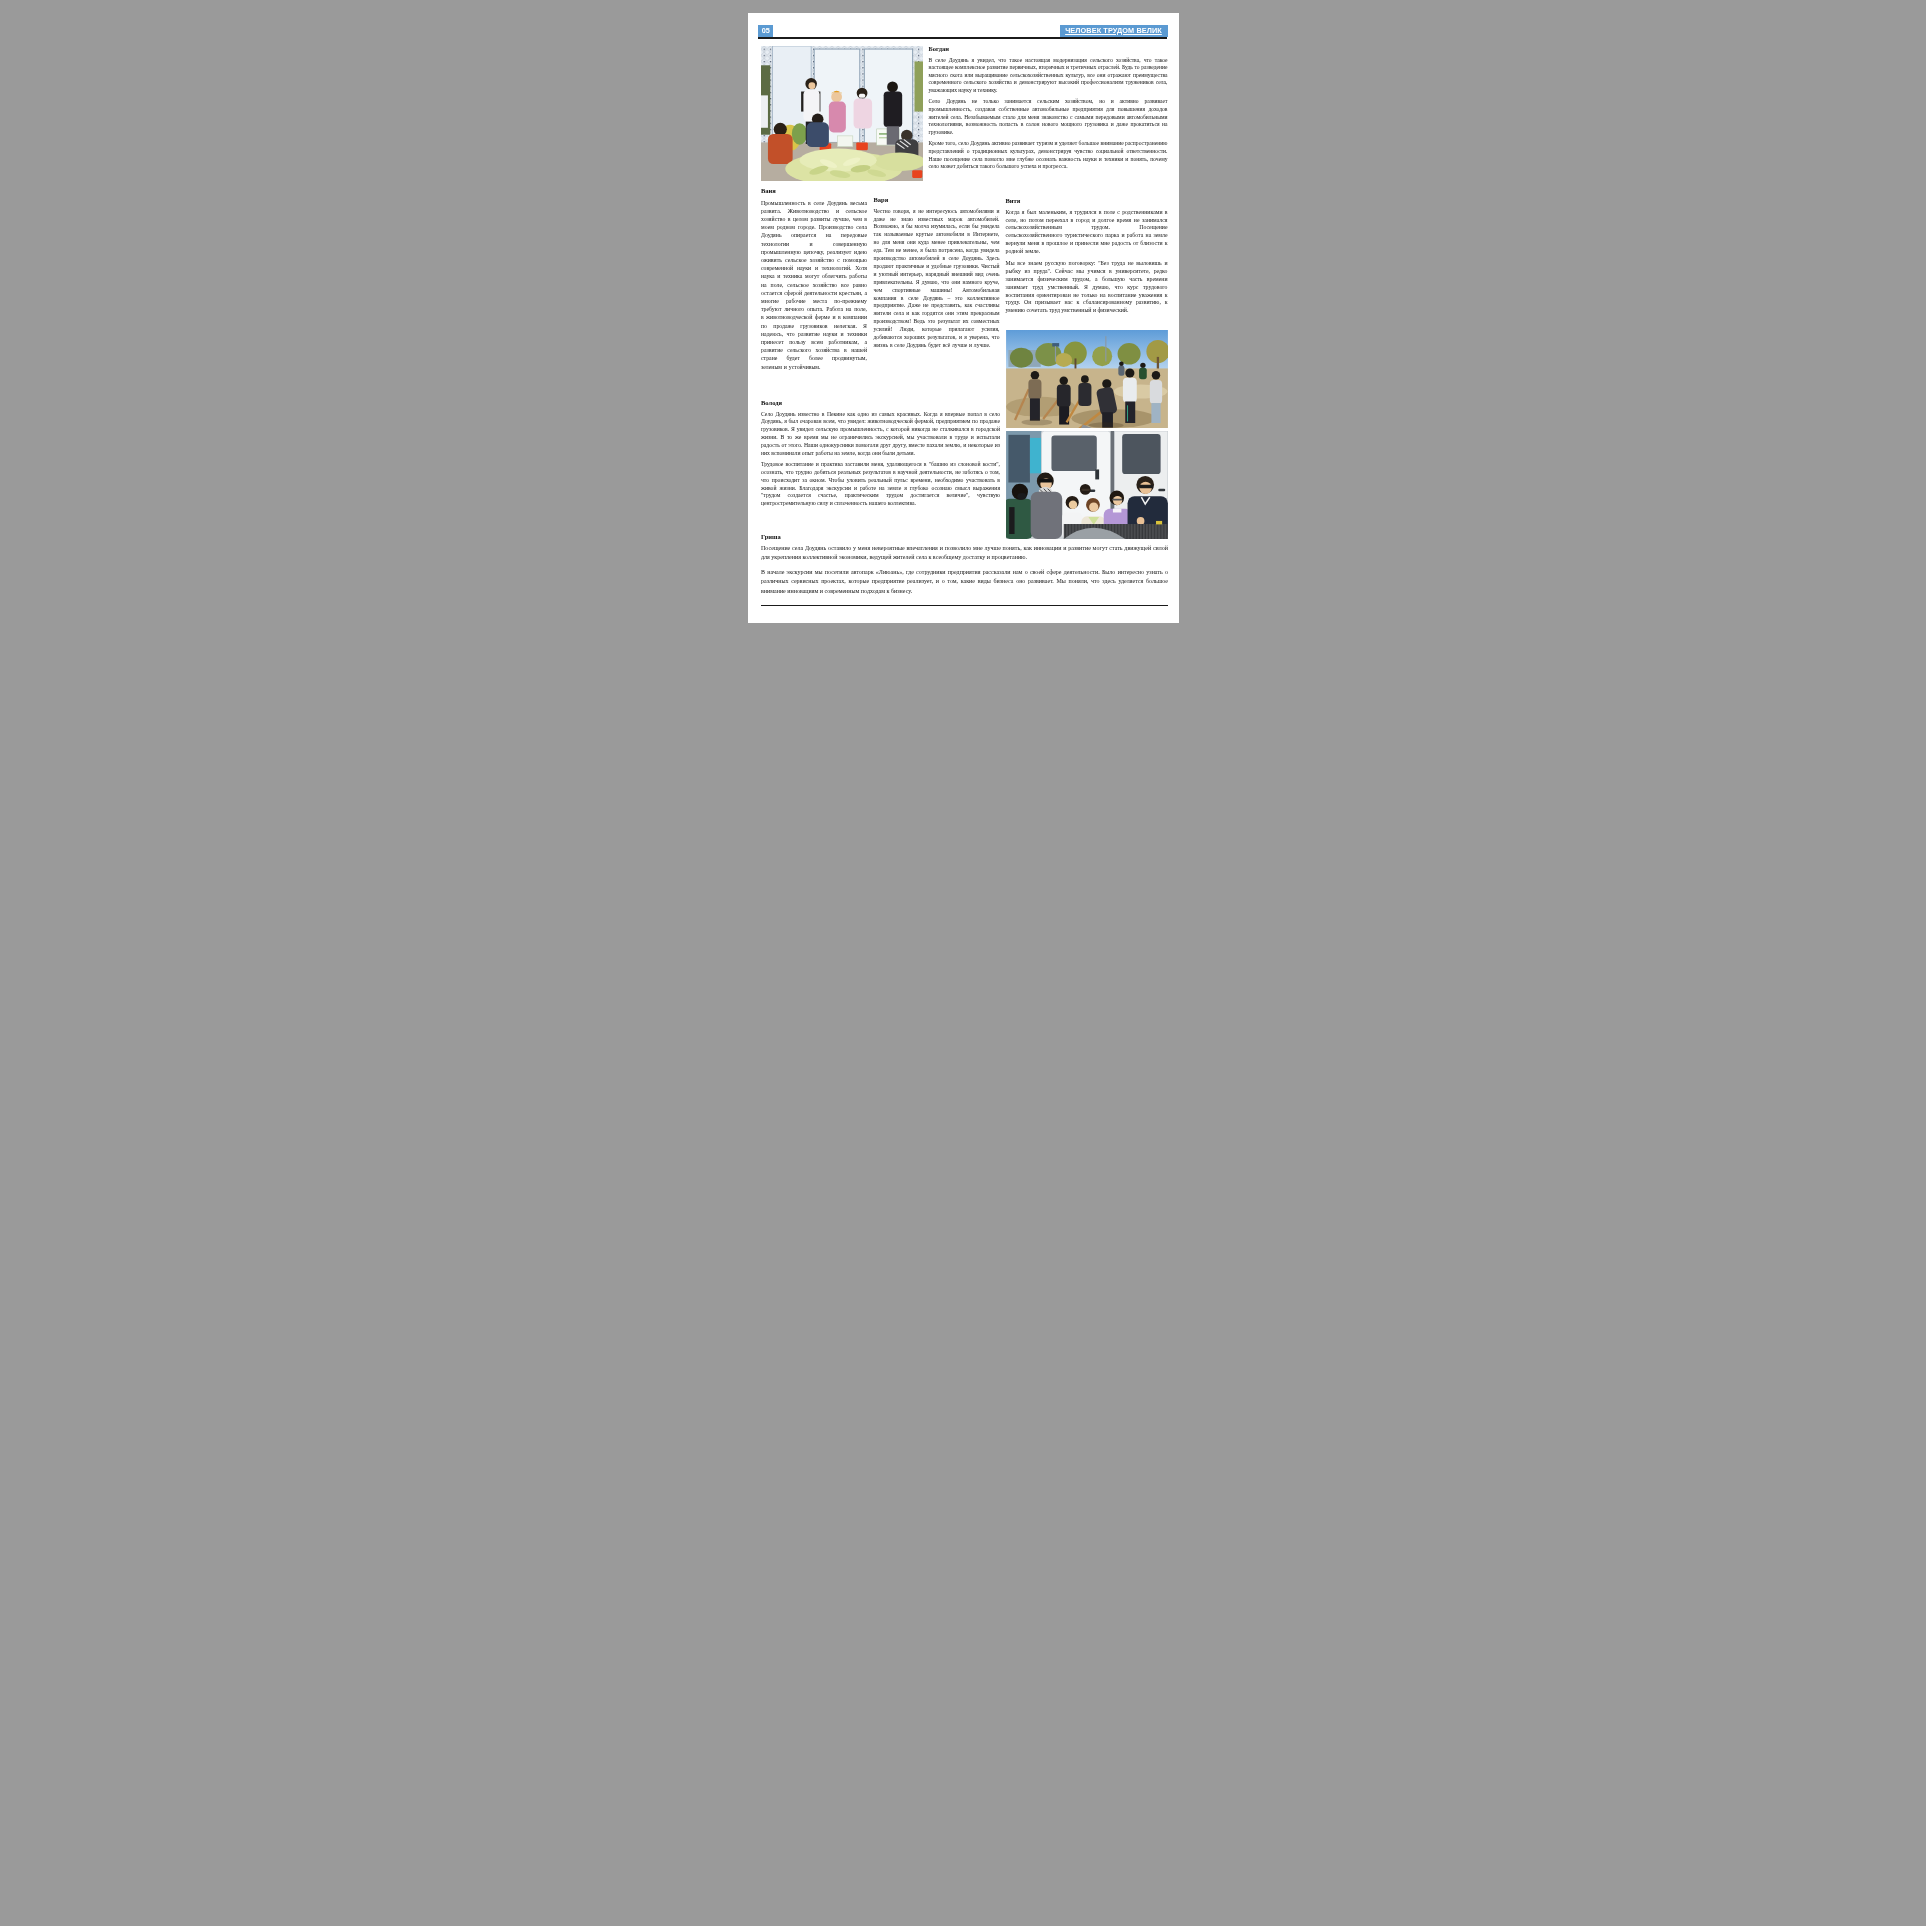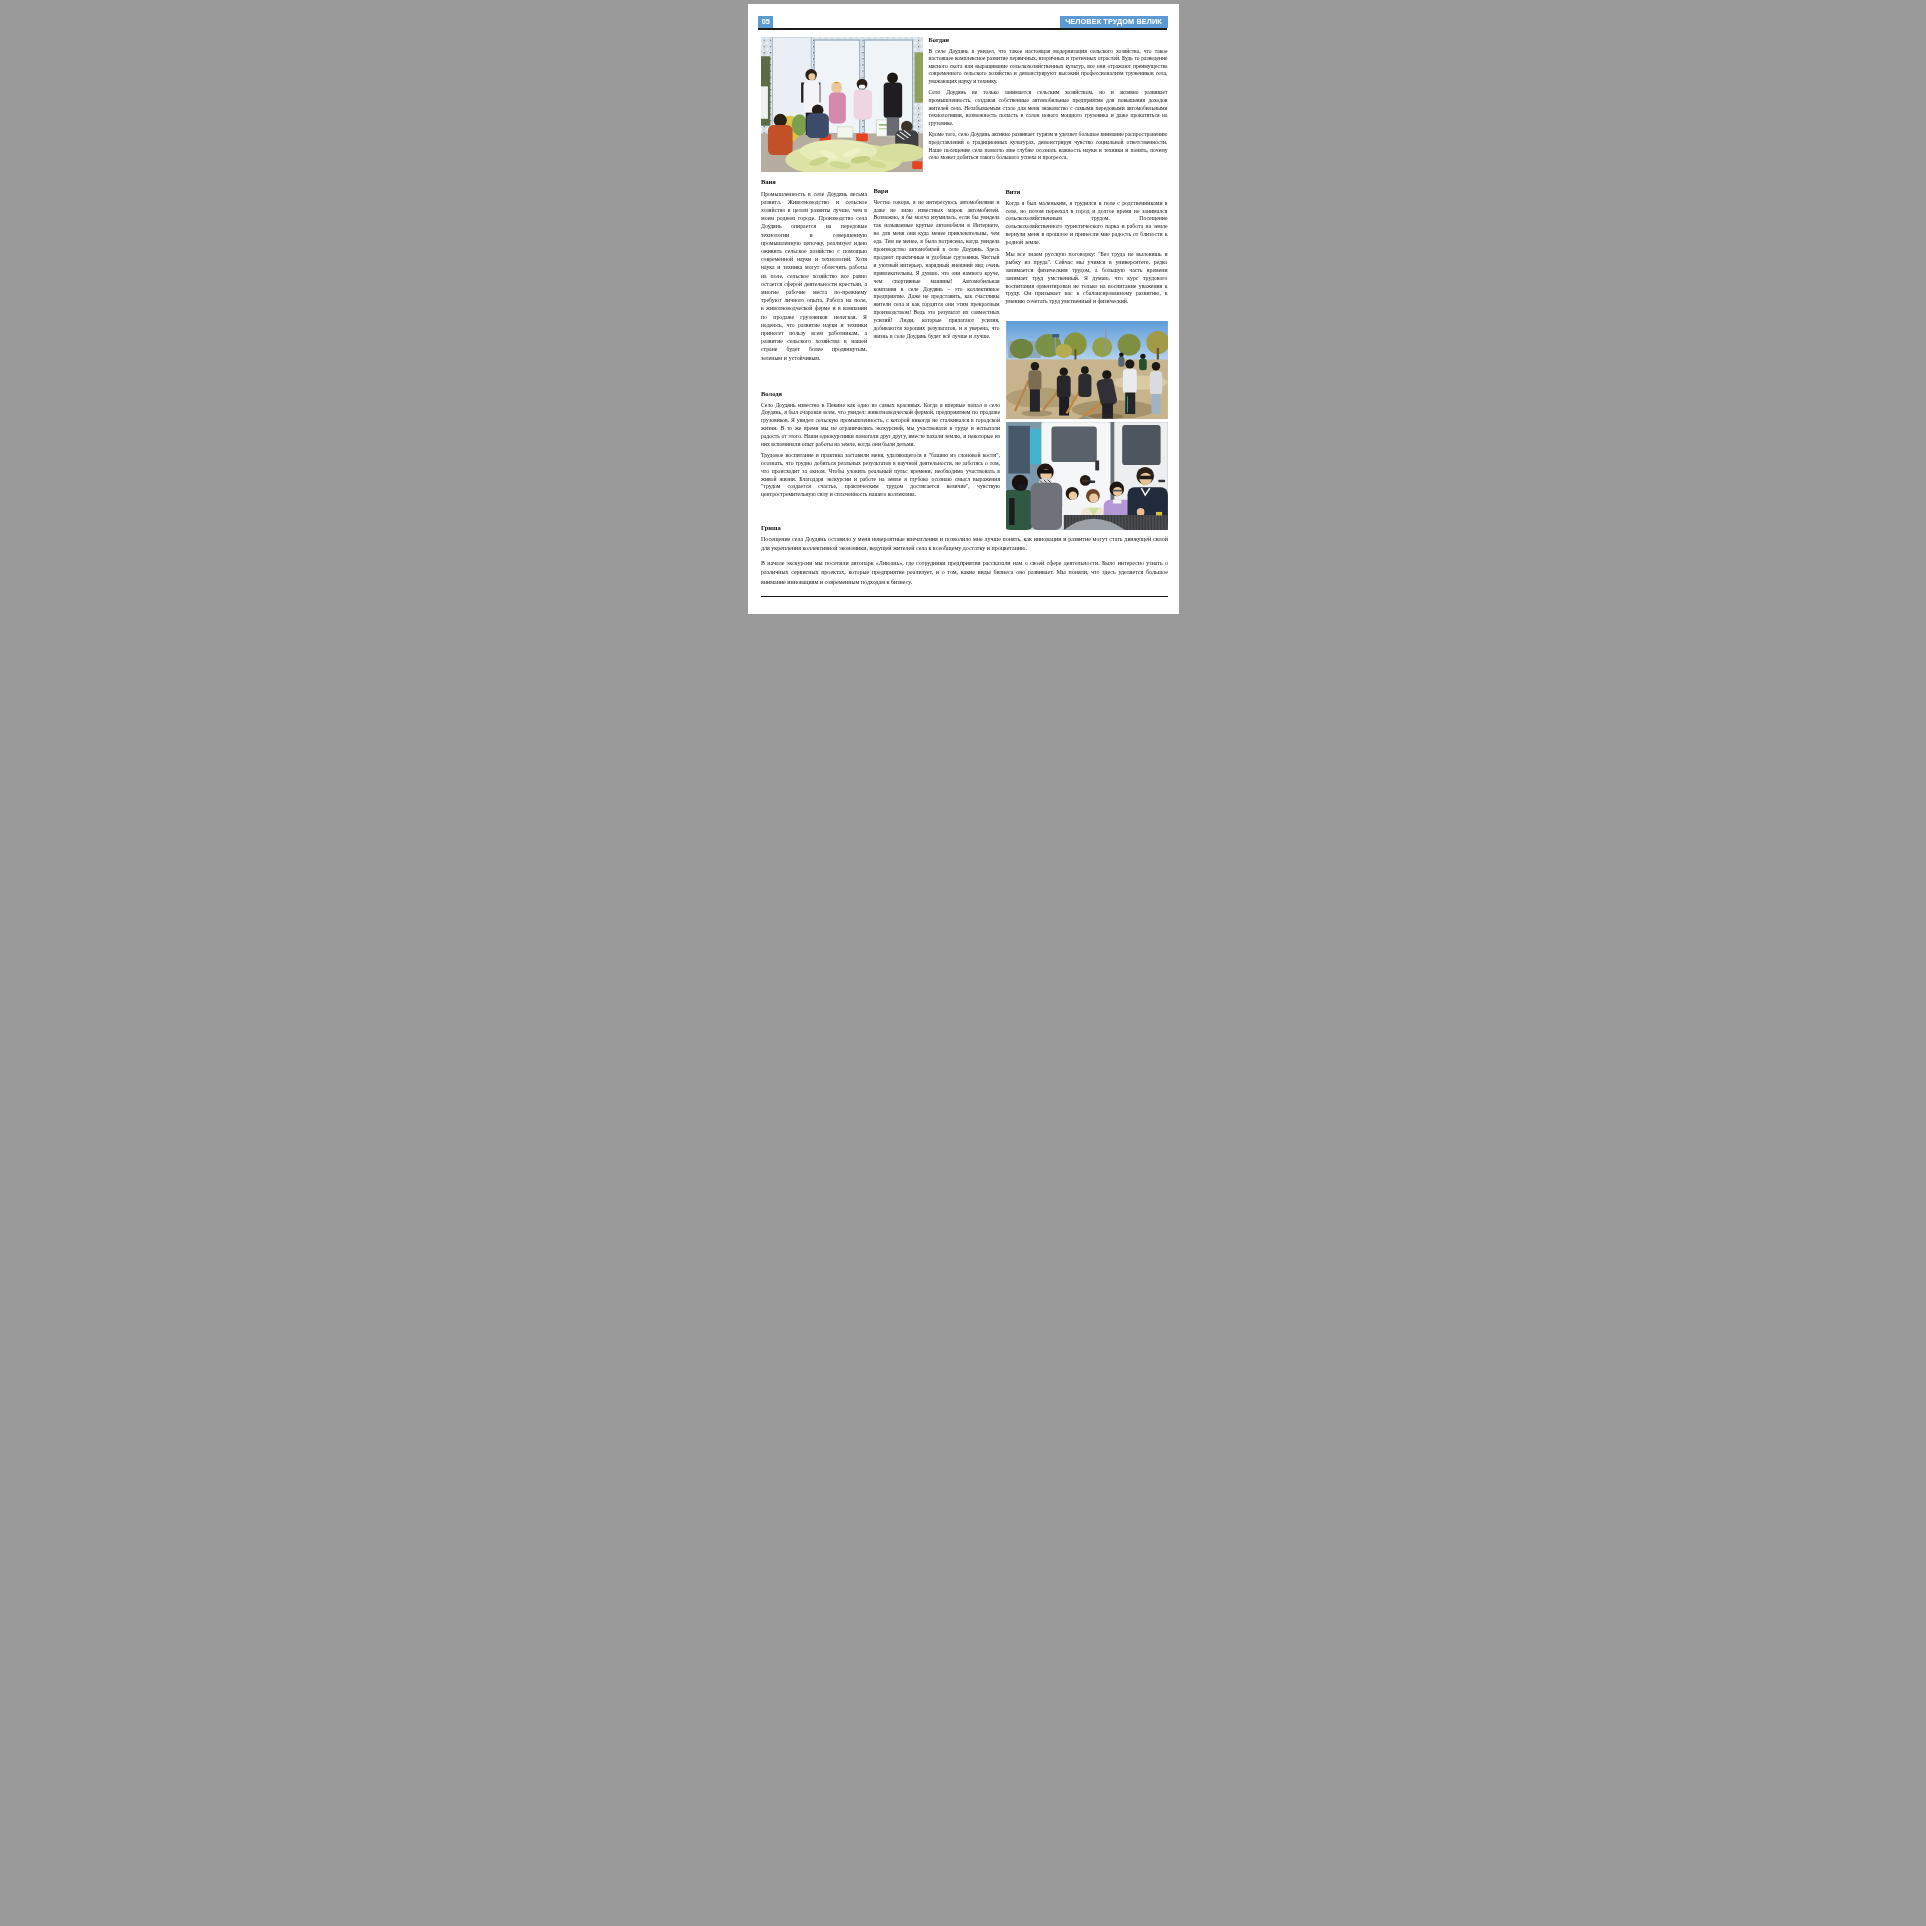--- a/index.html
+++ b/index.html
@@ -1,22 +1,22 @@
 <!DOCTYPE html>
 <html lang="ru" style="font-size:6.2px"><head>
 <meta charset="utf-8">
 <style>
   html,body{margin:0;padding:0;background:#9a9a9a;}
-  .page{position:relative;width:431px;height:610px;margin:4px auto;background:#ffffff;
+  .page{position:relative;width:431px;height:610px;margin:13px auto;background:#ffffff;
         font-family:"Liberation Serif",serif;color:#141414;overflow:hidden;}
   
   .pagenum{position:absolute;left:10.8px;top:11.6px;width:15px;height:12.7px;background:#5b9ad2;
            color:#fff;font:bold 7.3px/12.7px "Liberation Sans",sans-serif;text-align:center;}
   .banner{position:absolute;left:312px;top:11.6px;width:108px;height:12.7px;background:#5b9ad2;
-          color:#fff;font:bold 7.3px/12.7px "Liberation Sans",sans-serif;text-align:center;letter-spacing:0.1px;}
+          color:#fff;font:bold 7.3px/12.7px "Liberation Sans",sans-serif;text-align:center;letter-spacing:0.1px;text-decoration:underline;}
   .header-rule{position:absolute;left:10.8px;top:24px;width:409px;height:1.5px;background:#1b1b1b;}
   .bottom-rule{position:absolute;left:13px;top:592px;width:407px;height:1.2px;background:#1b1b1b;}
   
   .sec{position:absolute;}
   .sec h2{font:bold 6.5px/7.7px "Liberation Serif",serif;margin:0 0 3.9px;color:#0e0e0e;}
   .sec p{text-align:justify;margin:0;color:#161616;}
   .sec p + p{margin-top:3.9px;}
   .sec-bogdan{left:181px;top:32px;width:239px;}
   .sec-bogdan p{font-size:5.6px;line-height:7.6px;}
   .sec-vanya{left:13.5px;top:174px;width:106px;}

